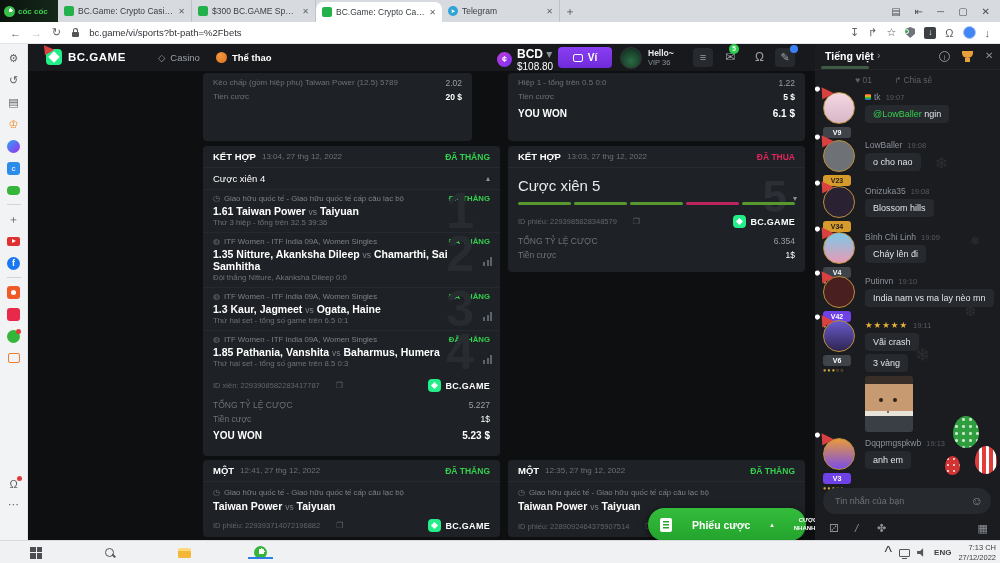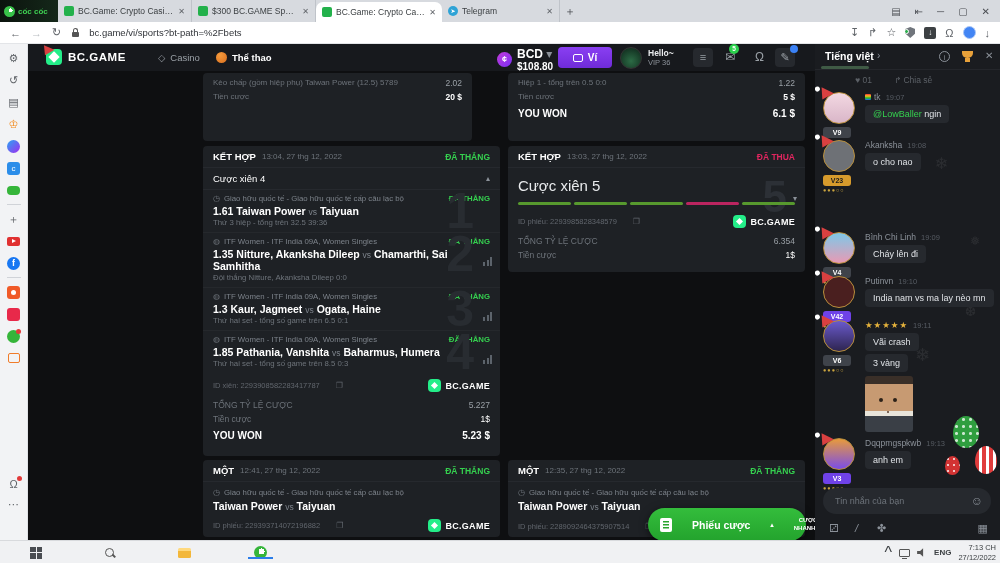--- a/index.html
+++ b/index.html
@@ -61,21 +61,21 @@
   #hlogo .bcic{width:16px;height:16px;}
   #hlogo .hat{position:absolute;left:-4px;top:-5px;width:0;height:0;border-left:4px solid transparent;border-right:7px solid transparent;border-bottom:9px solid #d94040;transform:rotate(-30deg);}
   #hlogo .btxt{color:#fff;font-size:11.5px;font-weight:bold;letter-spacing:.5px;}
   .hnav{position:absolute;top:0;height:27px;display:flex;align-items:center;gap:5px;font-size:9.5px;color:#9aa0a6;}
   .hnav.on{color:#fff;font-weight:bold;}
   .ball{width:11px;height:11px;border-radius:50%;background:radial-gradient(circle at 35% 30%,#f59a3c,#d96f1f);}
   #balwrap{position:absolute;left:469px;top:3px;display:flex;align-items:center;gap:5px;color:#fff;}
   .coin{width:15px;height:15px;border-radius:50%;background:linear-gradient(135deg,#c13bd8,#7b2ff7);color:#fff;font-size:9px;line-height:15px;text-align:center;font-weight:bold;}
   #balwrap .l1{font-size:12px;font-weight:bold;}
   #balwrap .l1 i{font-style:normal;color:#8b9199;}
-  #balwrap .l2{font-size:10px;font-weight:bold;}
+  #balwrap .l2{font-size:10px;font-weight:normal;}
   #vibtn{position:absolute;left:530px;top:3px;width:54px;height:21px;border-radius:4px;background:linear-gradient(180deg,#8a3ff2,#6f2bd9);display:flex;align-items:center;justify-content:center;gap:5px;color:#fff;font-size:10px;font-weight:bold;}
   .wic{width:10px;height:8px;border:1.5px solid #fff;border-radius:2px;}
   #havatar{position:absolute;left:592px;top:3px;width:22px;height:22px;border-radius:50%;background:radial-gradient(circle at 50% 65%,#2c6b45,#0c2218);border:1px solid #333;}
   #huser{position:absolute;left:620px;top:4px;}
   #huser .un{color:#e8eaec;font-size:8.5px;font-weight:bold;}
   #huser .vp{color:#8b9199;font-size:7.5px;}
   .hicon{position:absolute;top:4px;width:20px;height:19px;background:#26292e;border-radius:4px;color:#9aa0a6;text-align:center;line-height:19px;font-size:11px;}
   .hglyph{position:absolute;top:4px;color:#9aa0a6;font-size:12px;line-height:19px;}
   .badge-g{position:absolute;right:-4px;top:-4px;width:10px;height:10px;border-radius:50%;background:#2bd14c;color:#fff;font-size:6.5px;line-height:10px;text-align:center;font-weight:bold;}
   .badge-b{position:absolute;right:-3px;top:-3px;width:8px;height:8px;border-radius:50%;background:#3b82f6;}
@@ -557,25 +557,37 @@
     </div>
 
     <div class="msg" style="top:96px">
       <div class="avcol">
           <span class="santa"></span>
         <div class="avatar" style="background:#6e7176"></div>
         <div class="vip gold">V23</div>
           <div class="dots"></div>
       </div>
       <div class="mcol">
-        <div class="mhead"><span>Akanksha</span><span class="mtime">19:08</span></div>
+        <div class="mhead"><span>LowBaller</span><span class="mtime">19:08</span></div>
         <div class="bubble">o cho nao</div>
       </div>
     </div>
 
+    <div class="msg" style="top:142px">
+      <div class="avcol">
+          <span class="santa"></span>
+        <div class="avatar" style="background:#2a2233"></div>
+        <div class="vip gold">V34</div>
+          <div class="dots"></div>
+      </div>
+      <div class="mcol">
+        <div class="mhead"><span>Onizuka35</span><span class="mtime">19:08</span></div>
+        <div class="bubble">Blossom hills</div>
+      </div>
+    </div>
 
     <div class="msg" style="top:188px">
       <div class="avcol">
           <span class="santa"></span>
         <div class="avatar" style="background:linear-gradient(#7ec8e8,#e89ab4)"></div>
         <div class="vip">V4</div>
           <div class="dots"></div>
       </div>
       <div class="mcol">
         <div class="mhead"><span>Bình Chi Linh</span><span class="mtime">19:09</span></div>

